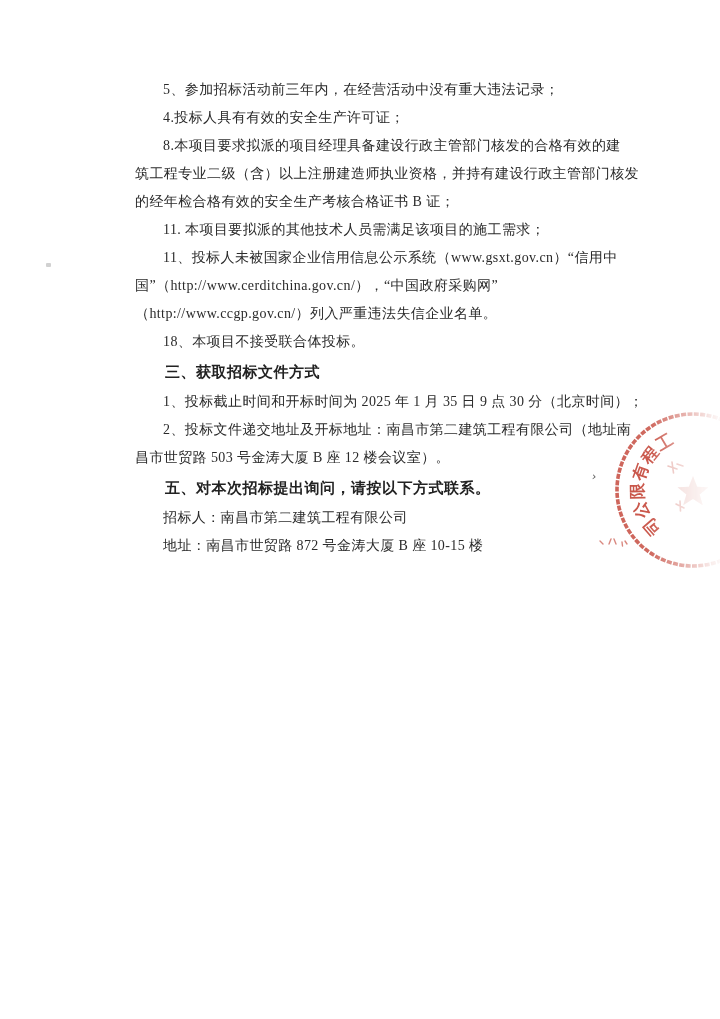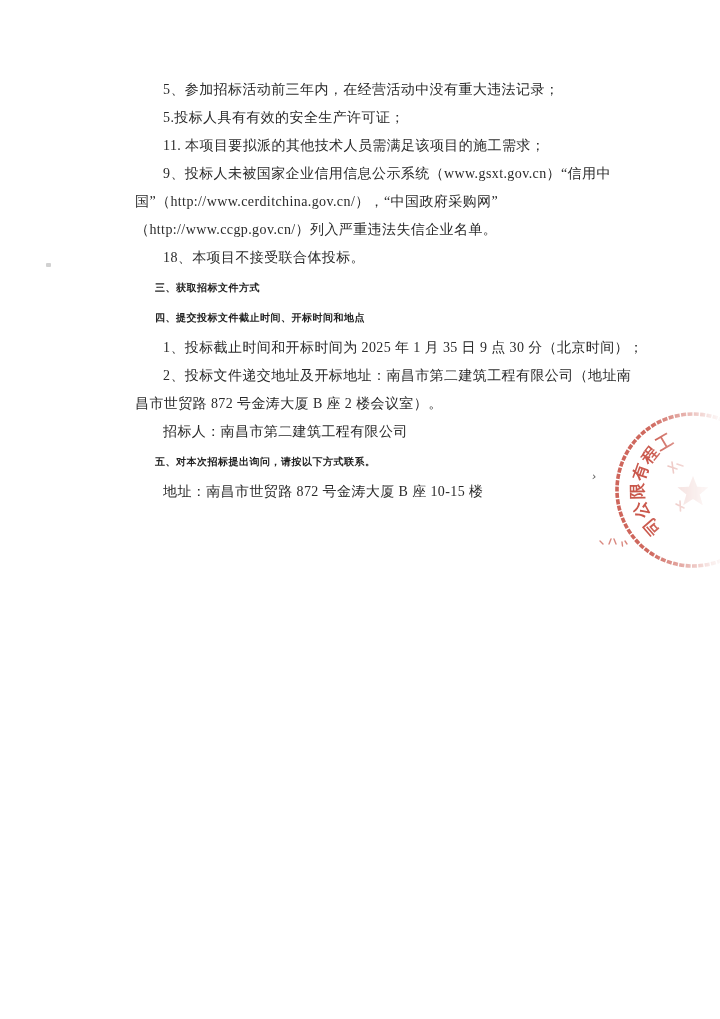--- a/index.html
+++ b/index.html
@@ -24,21 +24,21 @@
     white-space: pre-wrap;
     text-indent: 2em;
     font-size: 14px;
     line-height: 28px;
     letter-spacing: 0.4px;
     font-family: "Liberation Serif", "DejaVu Serif", serif;
   }
   .heading {
     font-family: "Liberation Sans", "DejaVu Sans", sans-serif;
     font-weight: bold;
-    font-size: 10px;
+    font-size: 15px;
     letter-spacing: 0.5px;
     margin: 2px 0;
     color: #222222;
   }
   
   .speck {
     position: absolute;
     left: 46px; top: 263px;
     width: 5px; height: 4px;
     background: #9a9a9a;
@@ -64,33 +64,35 @@
     pointer-events: none;
   }
 </style>
 </head>
 <body>
 
 <div id="page">
 
   <div id="doc">
     <p class="block">5、参加招标活动前三年内，在经营活动中没有重大违法记录；</p>
-    <p class="block">5.投标人具有有效的安全生产许可证；</p>
+    <p class="block">4.投标人具有有效的安全生产许可证；</p>
+    <p class="block">8.本项目要求拟派的项目经理具备建设行政主管部门核发的合格有效的建
+筑工程专业二级（含）以上注册建造师执业资格，并持有建设行政主管部门核发
+的经年检合格有效的安全生产考核合格证书 B 证；</p>
     <p class="block">11. 本项目要拟派的其他技术人员需满足该项目的施工需求；</p>
-    <p class="block">9、投标人未被国家企业信用信息公示系统（www.gsxt.gov.cn）“信用中
+    <p class="block">11、投标人未被国家企业信用信息公示系统（www.gsxt.gov.cn）“信用中
 国”（http://www.cerditchina.gov.cn/），“中国政府采购网”
 （http://www.ccgp.gov.cn/）列入严重违法失信企业名单。</p>
     <p class="block">18、本项目不接受联合体投标。</p>
     <p class="block heading">三、获取招标文件方式</p>
-    <p class="block heading">四、提交投标文件截止时间、开标时间和地点</p>
     <p class="block">1、投标截止时间和开标时间为 2025 年 1 月 35 日 9 点 30 分（北京时间）；</p>
     <p class="block">2、投标文件递交地址及开标地址：南昌市第二建筑工程有限公司（地址南
-昌市世贸路 872 号金涛大厦 B 座 2 楼会议室）。</p>
+昌市世贸路 503 号金涛大厦 B 座 12 楼会议室）。</p>
+    <p class="block heading">五、对本次招标提出询问，请按以下方式联系。</p>
     <p class="block">招标人：南昌市第二建筑工程有限公司</p>
-    <p class="block heading">五、对本次招标提出询问，请按以下方式联系。</p>
     <p class="block">地址：南昌市世贸路 872 号金涛大厦 B 座 10-15 楼</p>
   </div>
 
   <div class="speck"></div>
 
   <span class="artifact-glyph">›</span>
 
   <svg id="seal" viewBox="0 0 145 230" width="145" height="230" aria-hidden="true">
     <defs>
       <linearGradient id="sealFade" gradientUnits="userSpaceOnUse" x1="10" y1="0" x2="145" y2="0">

